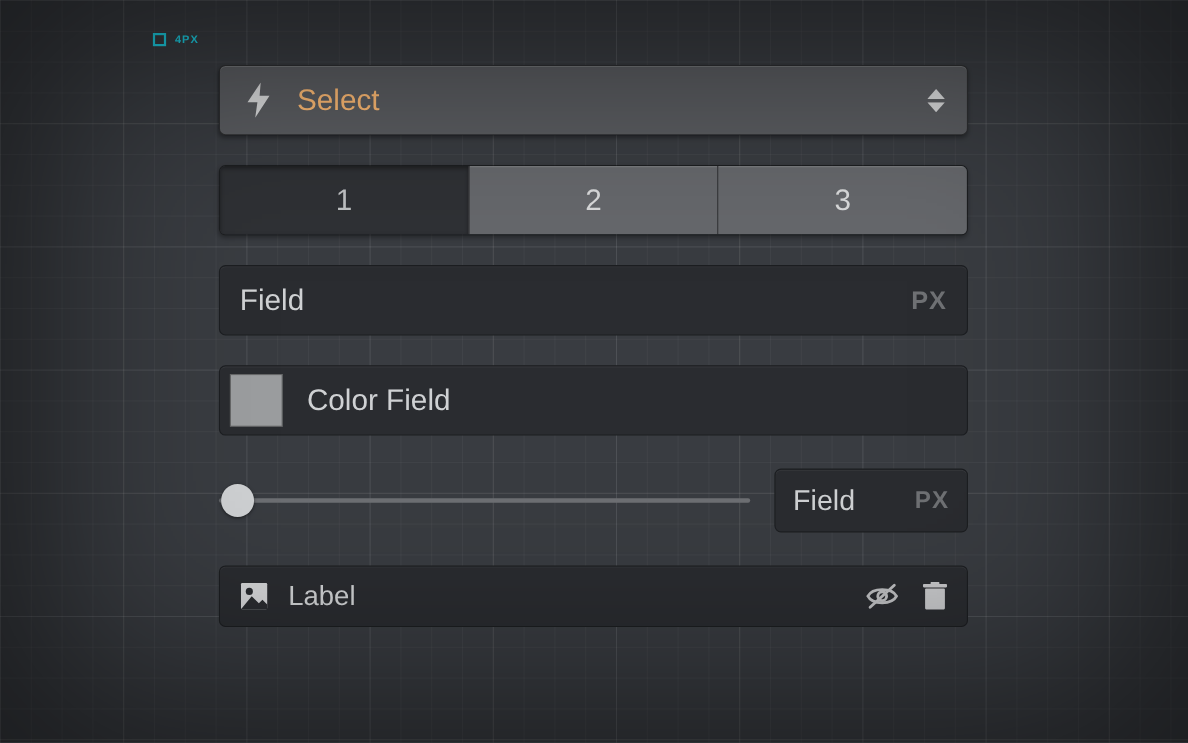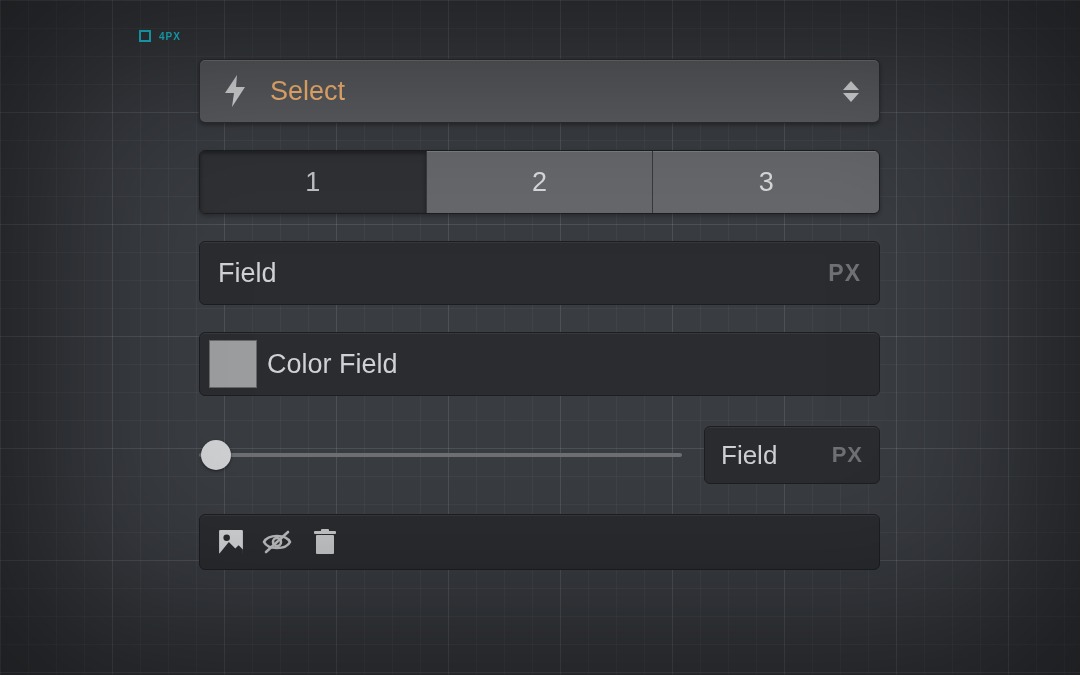--- a/index.html
+++ b/index.html
@@ -240,21 +240,21 @@
     <div class="seg light">
       <span>3</span>
     </div>
   </div>
 
   <div class="input-row box">
     <span class="field-label">Field</span>
     <span class="suffix">PX</span>
   </div>
 
-  <div class="input-row box" style="gap:10px; padding-left:9px;">
+  <div class="input-row box" style="gap:22px; padding-left:9px;">
     <span class="swatch"></span>
     <span class="field-label">Color Field</span>
   </div>
 
   <div class="slider-row">
     <div class="slider">
       <div class="track"></div>
       <div class="thumb"></div>
     </div>
     <div class="mini-field">
@@ -264,20 +264,21 @@
   </div>
 
   <div class="label-row box">
     <span class="icon-btn">
       <svg width="26" height="26" viewBox="0 0 24 24" fill="#d4d5d7">
         <rect x="1" y="1" width="22" height="22" rx="1" fill="#d4d5d7"></rect>
         <circle cx="8" cy="8" r="3" fill="#2a2c30"></circle>
         <path d="M1 23 L10 12 L16 18 L19 15 L23 19 V23 Z" fill="#2a2c30"></path>
       </svg>
     </span>
+    <span class="title">Label</span>
     <span class="actions">
       <span class="icon-btn">
         <svg width="30" height="24" viewBox="0 0 30 24" fill="none" stroke="#bdbec0" stroke-width="2.6" stroke-linecap="round">
           <path d="M2 12 C6 4 24 4 28 12 C24 20 6 20 2 12 Z"></path>
           <circle cx="15" cy="12" r="4"></circle>
           <line x1="4" y1="22" x2="26" y2="2"></line>
         </svg>
       </span>
       <span class="icon-btn">
         <svg width="22" height="26" viewBox="0 0 22 26" fill="#c7c8ca">

